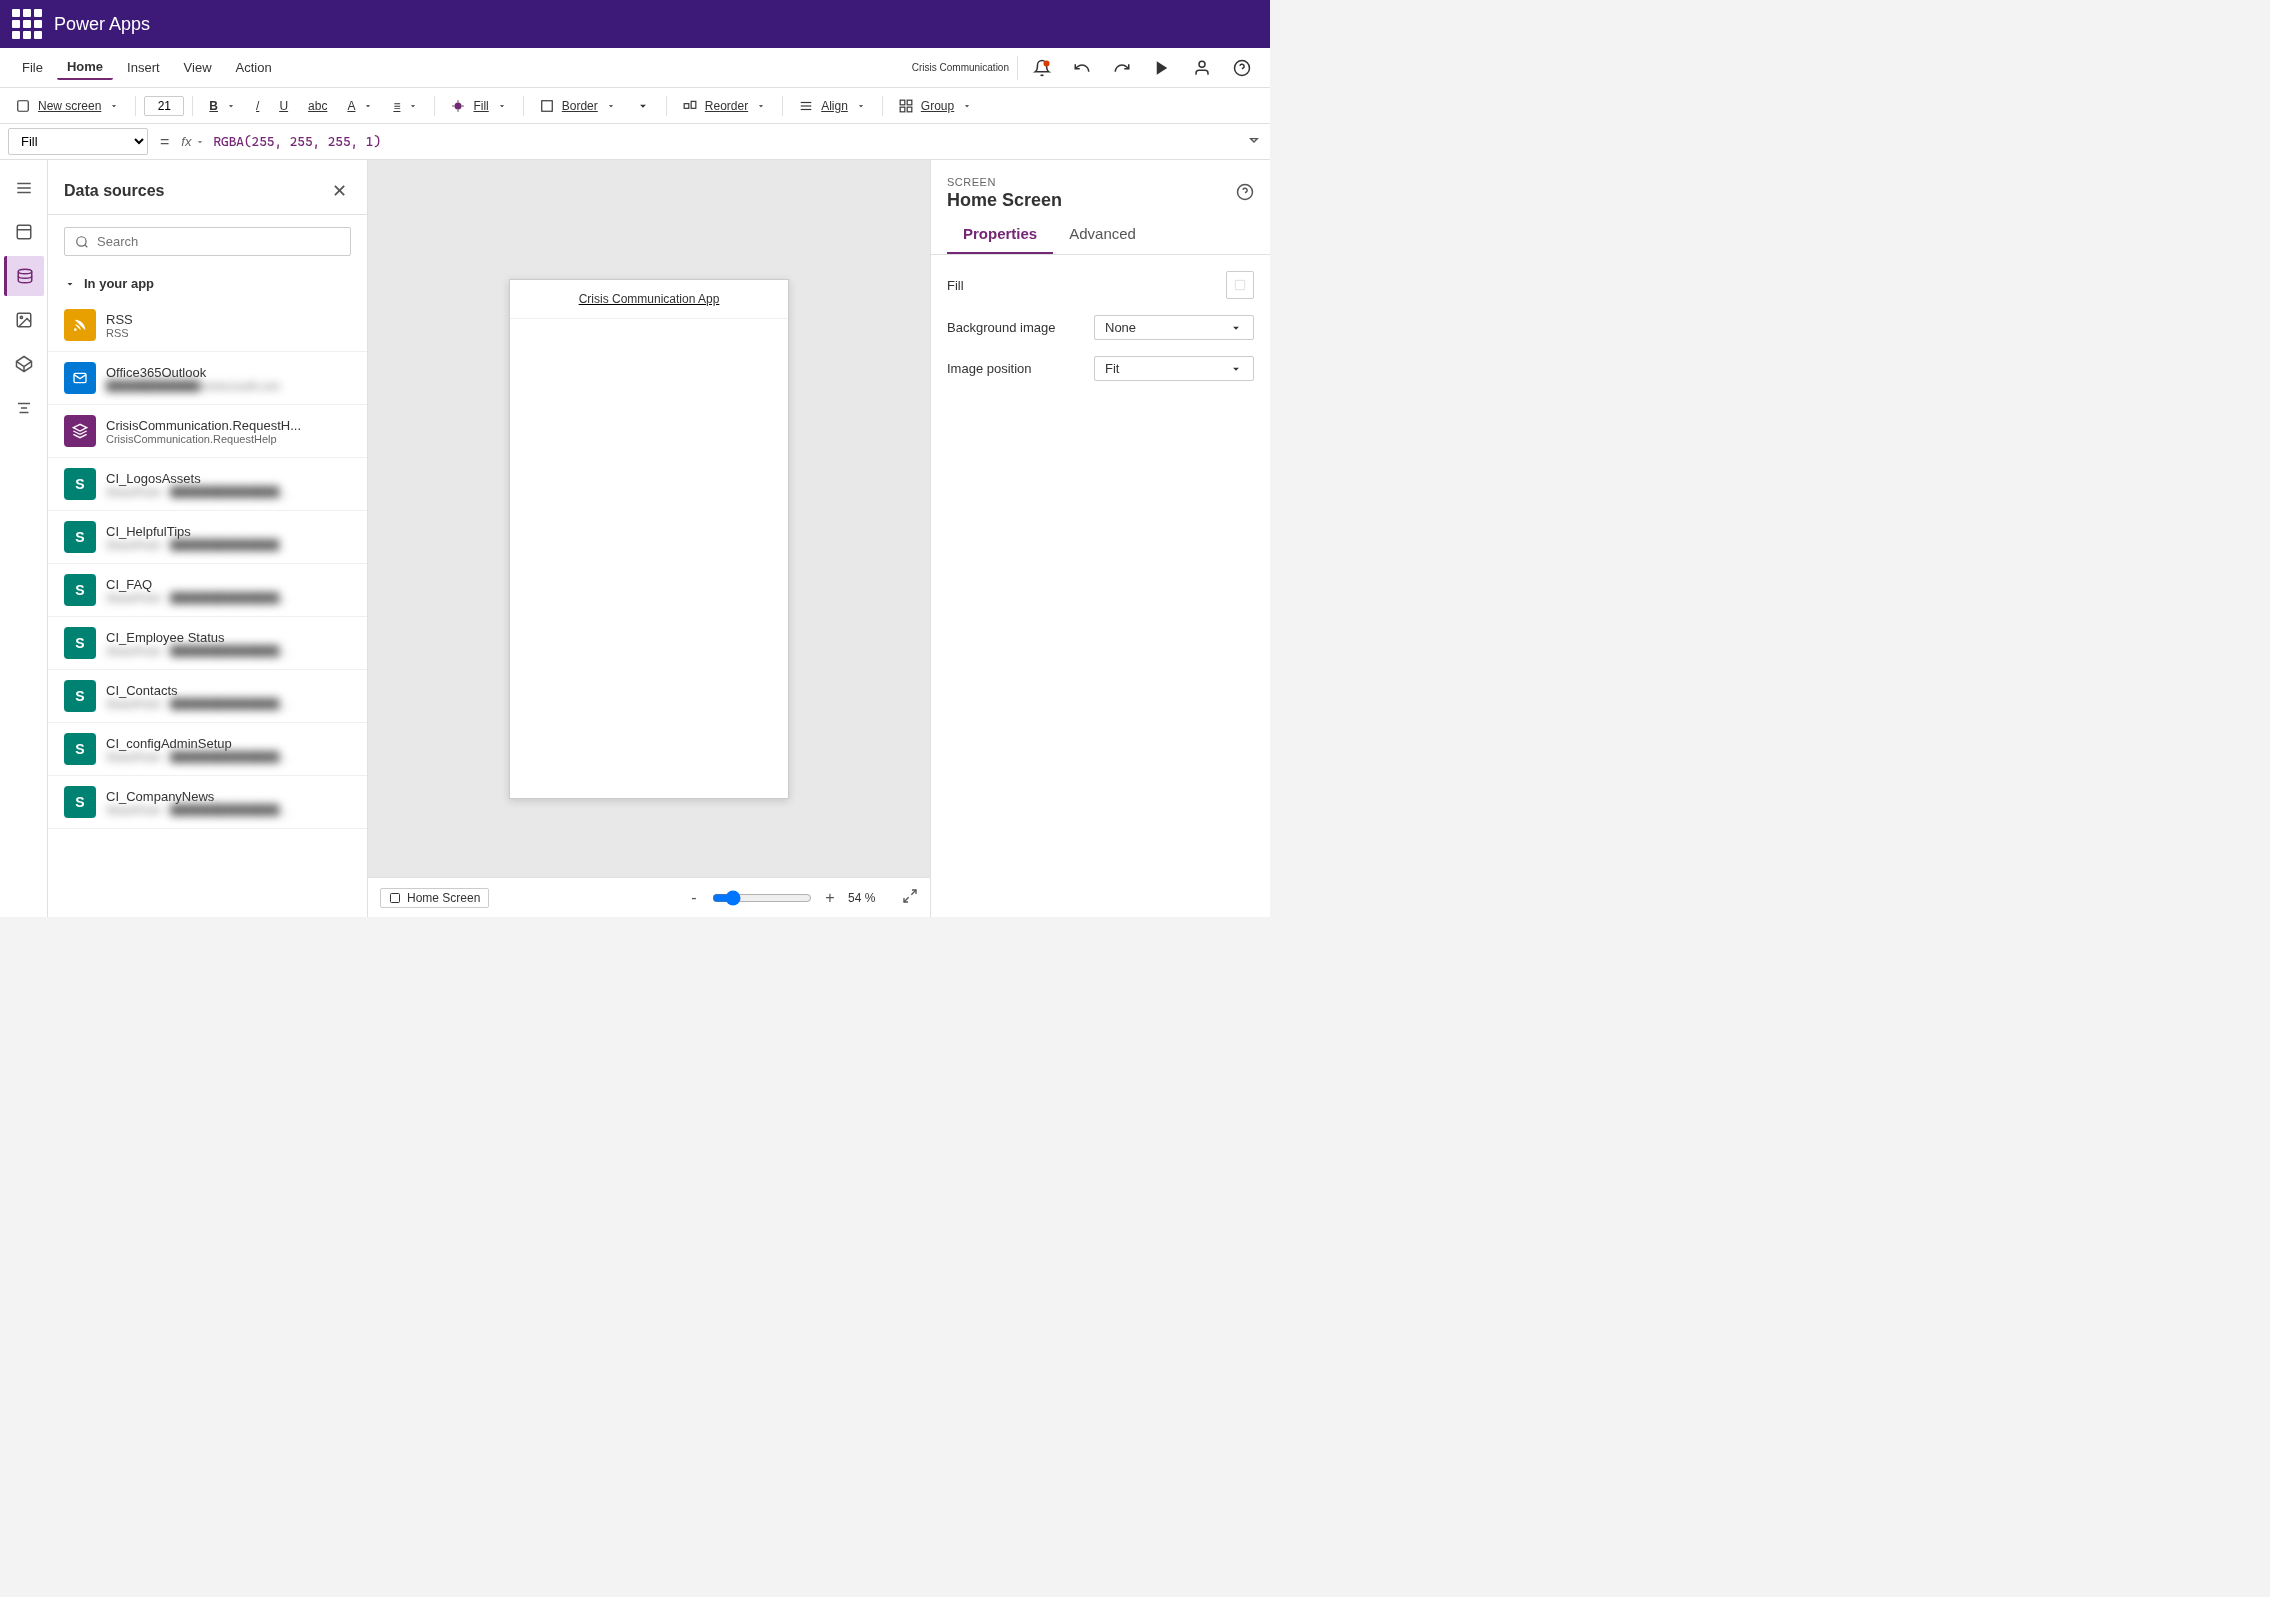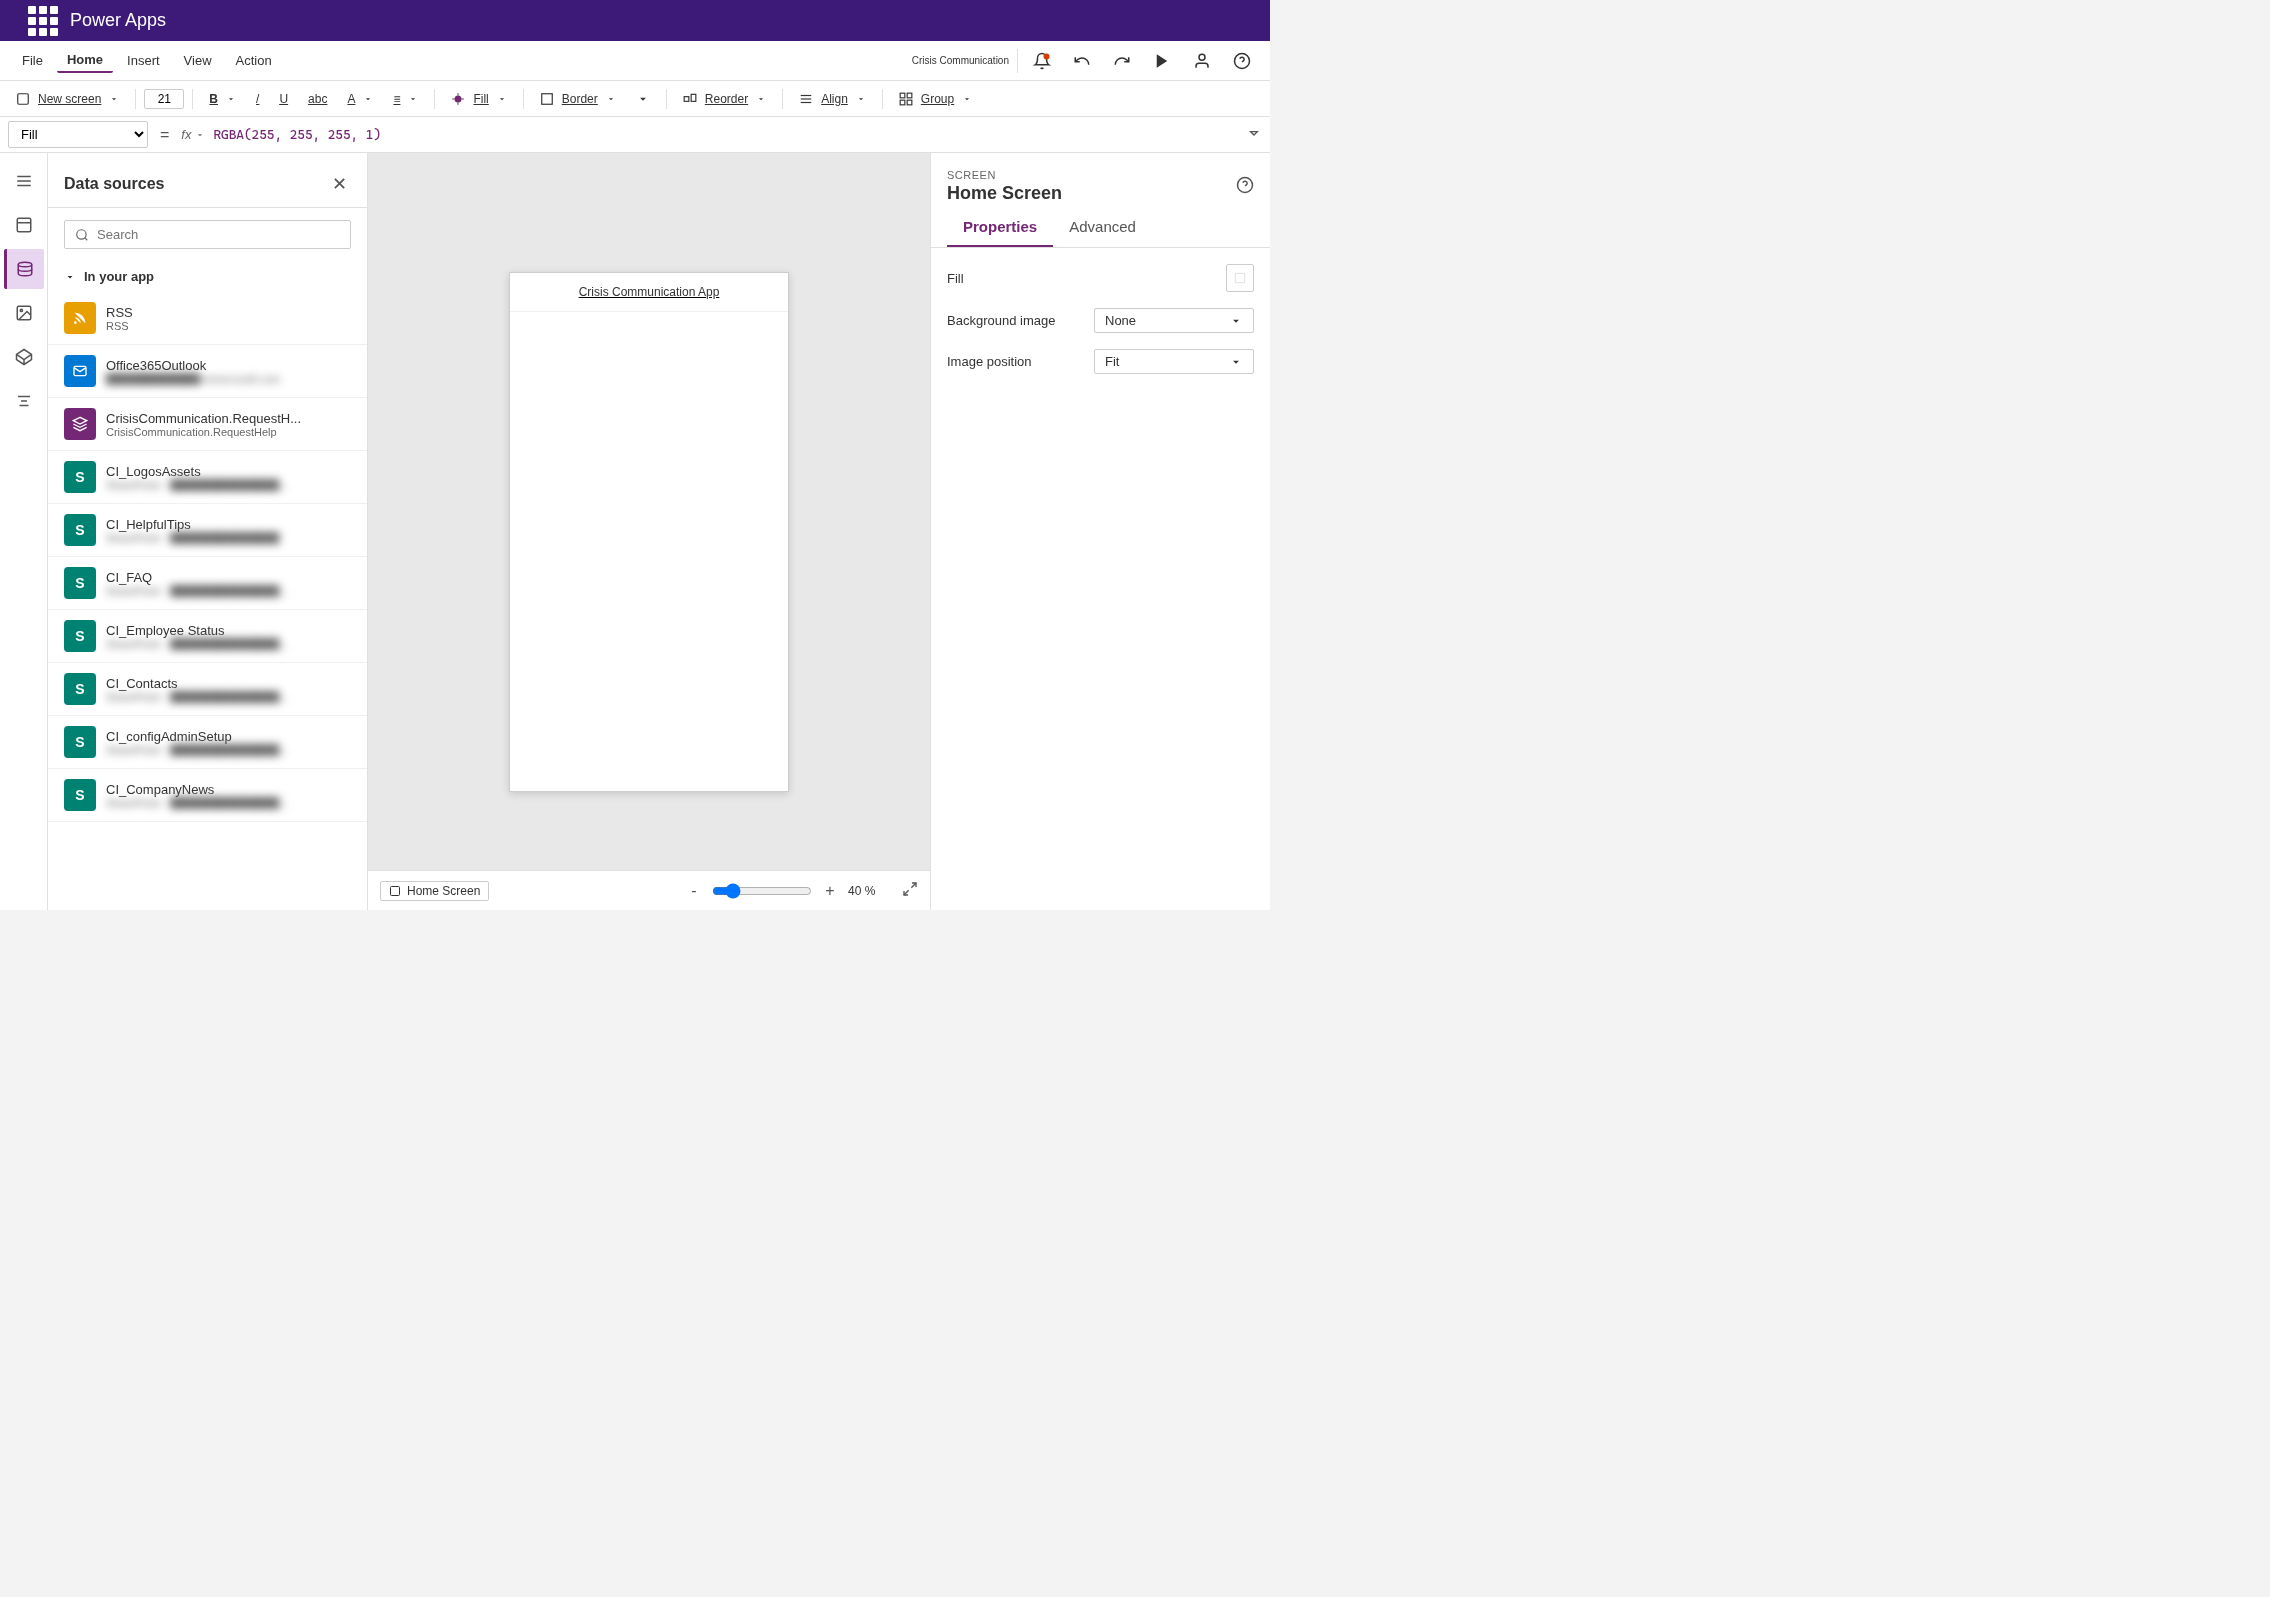--- a/index.html
+++ b/index.html
@@ -2,21 +2,21 @@
 <html><head>
   <meta charset="utf-8">
   <style>
     * { box-sizing: border-box; margin: 0; padding: 0; }
     body { font-family: 'Segoe UI', Arial, sans-serif; font-size: 14px; background: #f3f3f3; overflow: hidden; width: 1270px; height: 917px; }
 
     
     .top-bar {
       display: flex; align-items: center;
       background: #3d1a78; color: white;
-      height: 41px; padding: 0 28px; gap: 12px; text-align: center;
+      height: 48px; padding: 0 12px; gap: 12px; text-align: center;
     }
     .top-bar-waffle { width: 30px; height: 30px; display: grid; grid-template-columns: repeat(3,8px); grid-template-rows: repeat(3,8px); gap: 3px; cursor: pointer; }
     .top-bar-waffle span { background: white; border-radius: 1px; }
     .top-bar-title { font-size: 18px; font-weight: 400; color: white; }
 
     
     .menu-bar {
       display: flex; align-items: center;
       background: white; border-bottom: 1px solid #e0e0e0;
       height: 40px; padding: 0 12px; gap: 4px;
@@ -540,21 +540,21 @@
       <div class="screen-badge">
         <svg width="12" height="12" viewBox="0 0 24 24" fill="none" stroke="currentColor" stroke-width="2">
             <rect x="3" y="3" width="18" height="18" rx="2"></rect>
           </svg>
         <span>Home Screen</span>
       </div>
       <div class="zoom-controls">
         <div class="zoom-btn">-</div>
         <input type="range" class="zoom-slider" min="10" max="200" value="40" style="">
         <div class="zoom-btn">+</div>
-        <span class="zoom-value">40 %</span>
+        <span class="zoom-value">54 %</span>
         <div class="expand-btn">
           <svg width="16" height="16" viewBox="0 0 24 24" fill="none" stroke="currentColor" stroke-width="2">
               <polyline points="15 3 21 3 21 9"></polyline>
               <polyline points="9 21 3 21 3 15"></polyline>
               <line x1="21" y1="3" x2="14" y2="10"></line>
               <line x1="3" y1="21" x2="10" y2="14"></line>
             </svg>
         </div>
       </div>
     </div>

